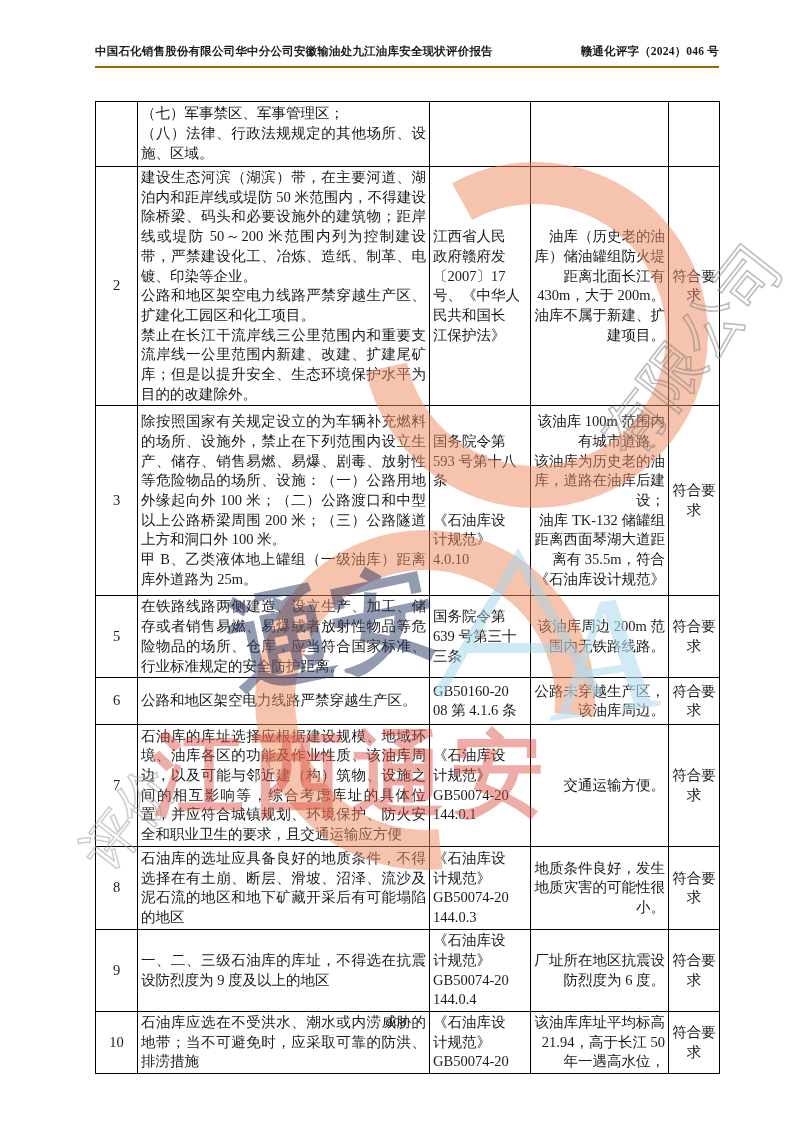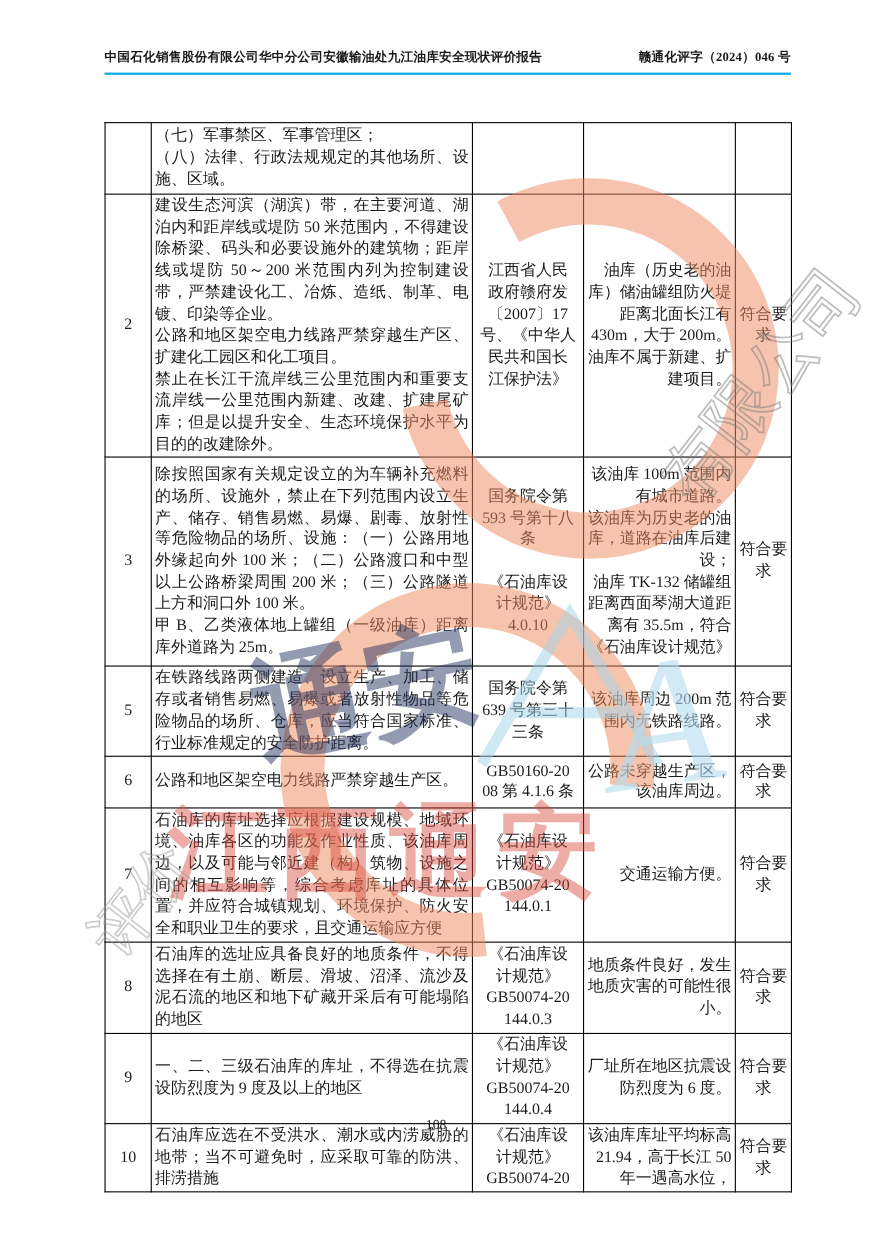--- a/index.html
+++ b/index.html
@@ -5,38 +5,38 @@
   html,body{margin:0;padding:0;background:#9a9a9a;}
   .page{
     position:relative;width:793px;height:1122px;margin:0 auto;background:#ffffff;
     font-family:"Liberation Serif","DejaVu Serif",serif;color:#1a1a1a;overflow:hidden;
   }
   
   .header{
     position:absolute;left:95px;top:44px;width:624px;
     display:flex;justify-content:space-between;align-items:flex-end;
     font-weight:bold;font-size:11.5px;letter-spacing:.2px;
-    padding-bottom:7px;border-bottom:2px solid #0ea5e9;
+    padding-bottom:7px;border-bottom:2px solid #a16207;
   }
   .header .title{white-space:nowrap;}
   .header .docnum{white-space:nowrap;}
   
   table.doc-table{
-    position:absolute;left:95px;top:111px;width:624px;
+    position:absolute;left:95px;top:101px;width:624px;
     border-collapse:collapse;table-layout:fixed;
   }
   .doc-table td{
     border:1px solid #000;vertical-align:middle;
     font-size:14.5px;line-height:19.7px;padding:1px 3px;
     overflow:hidden;
   }
   .c-no{text-align:center;}
   .c-content{text-align:justify;}
   .c-content .para{text-align:justify;}
-  .c-basis{text-align:center;padding:1px 9px;}
+  .c-basis{text-align:left;padding:1px 9px;}
   .c-basis .para{white-space:nowrap;}
   .c-basis .para:empty{height:19.7px;}
   .c-sit{text-align:right;}
   .c-concl{text-align:center;padding:1px 7px;border-radius:22px;}
   
   .footer{
     position:absolute;left:0;top:1015px;width:100%;
     text-align:center;font-size:12.5px;
   }
   

